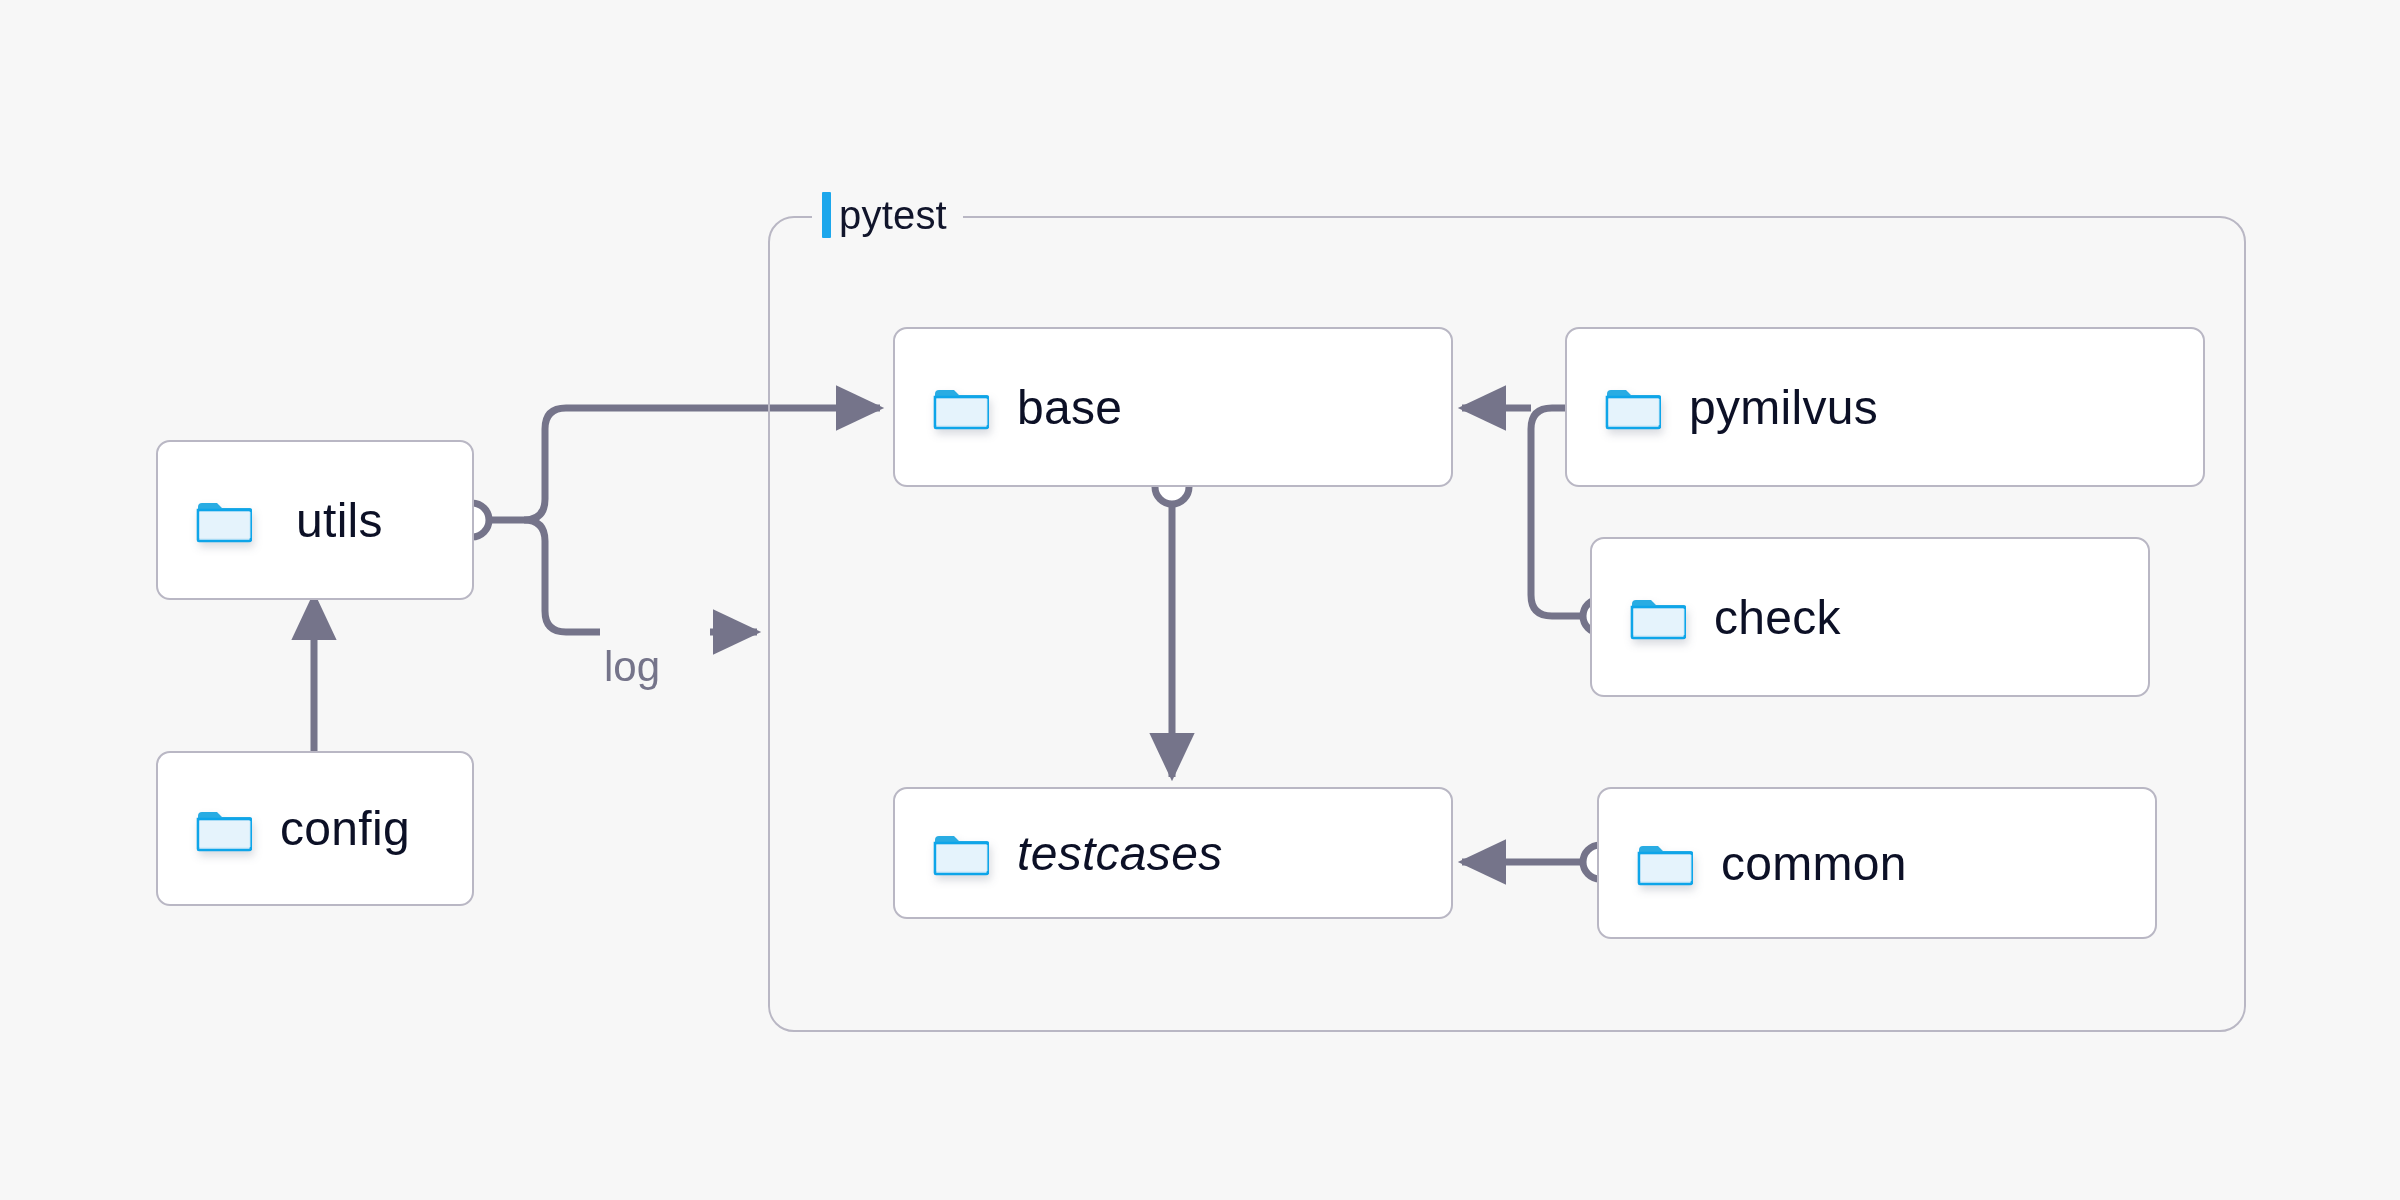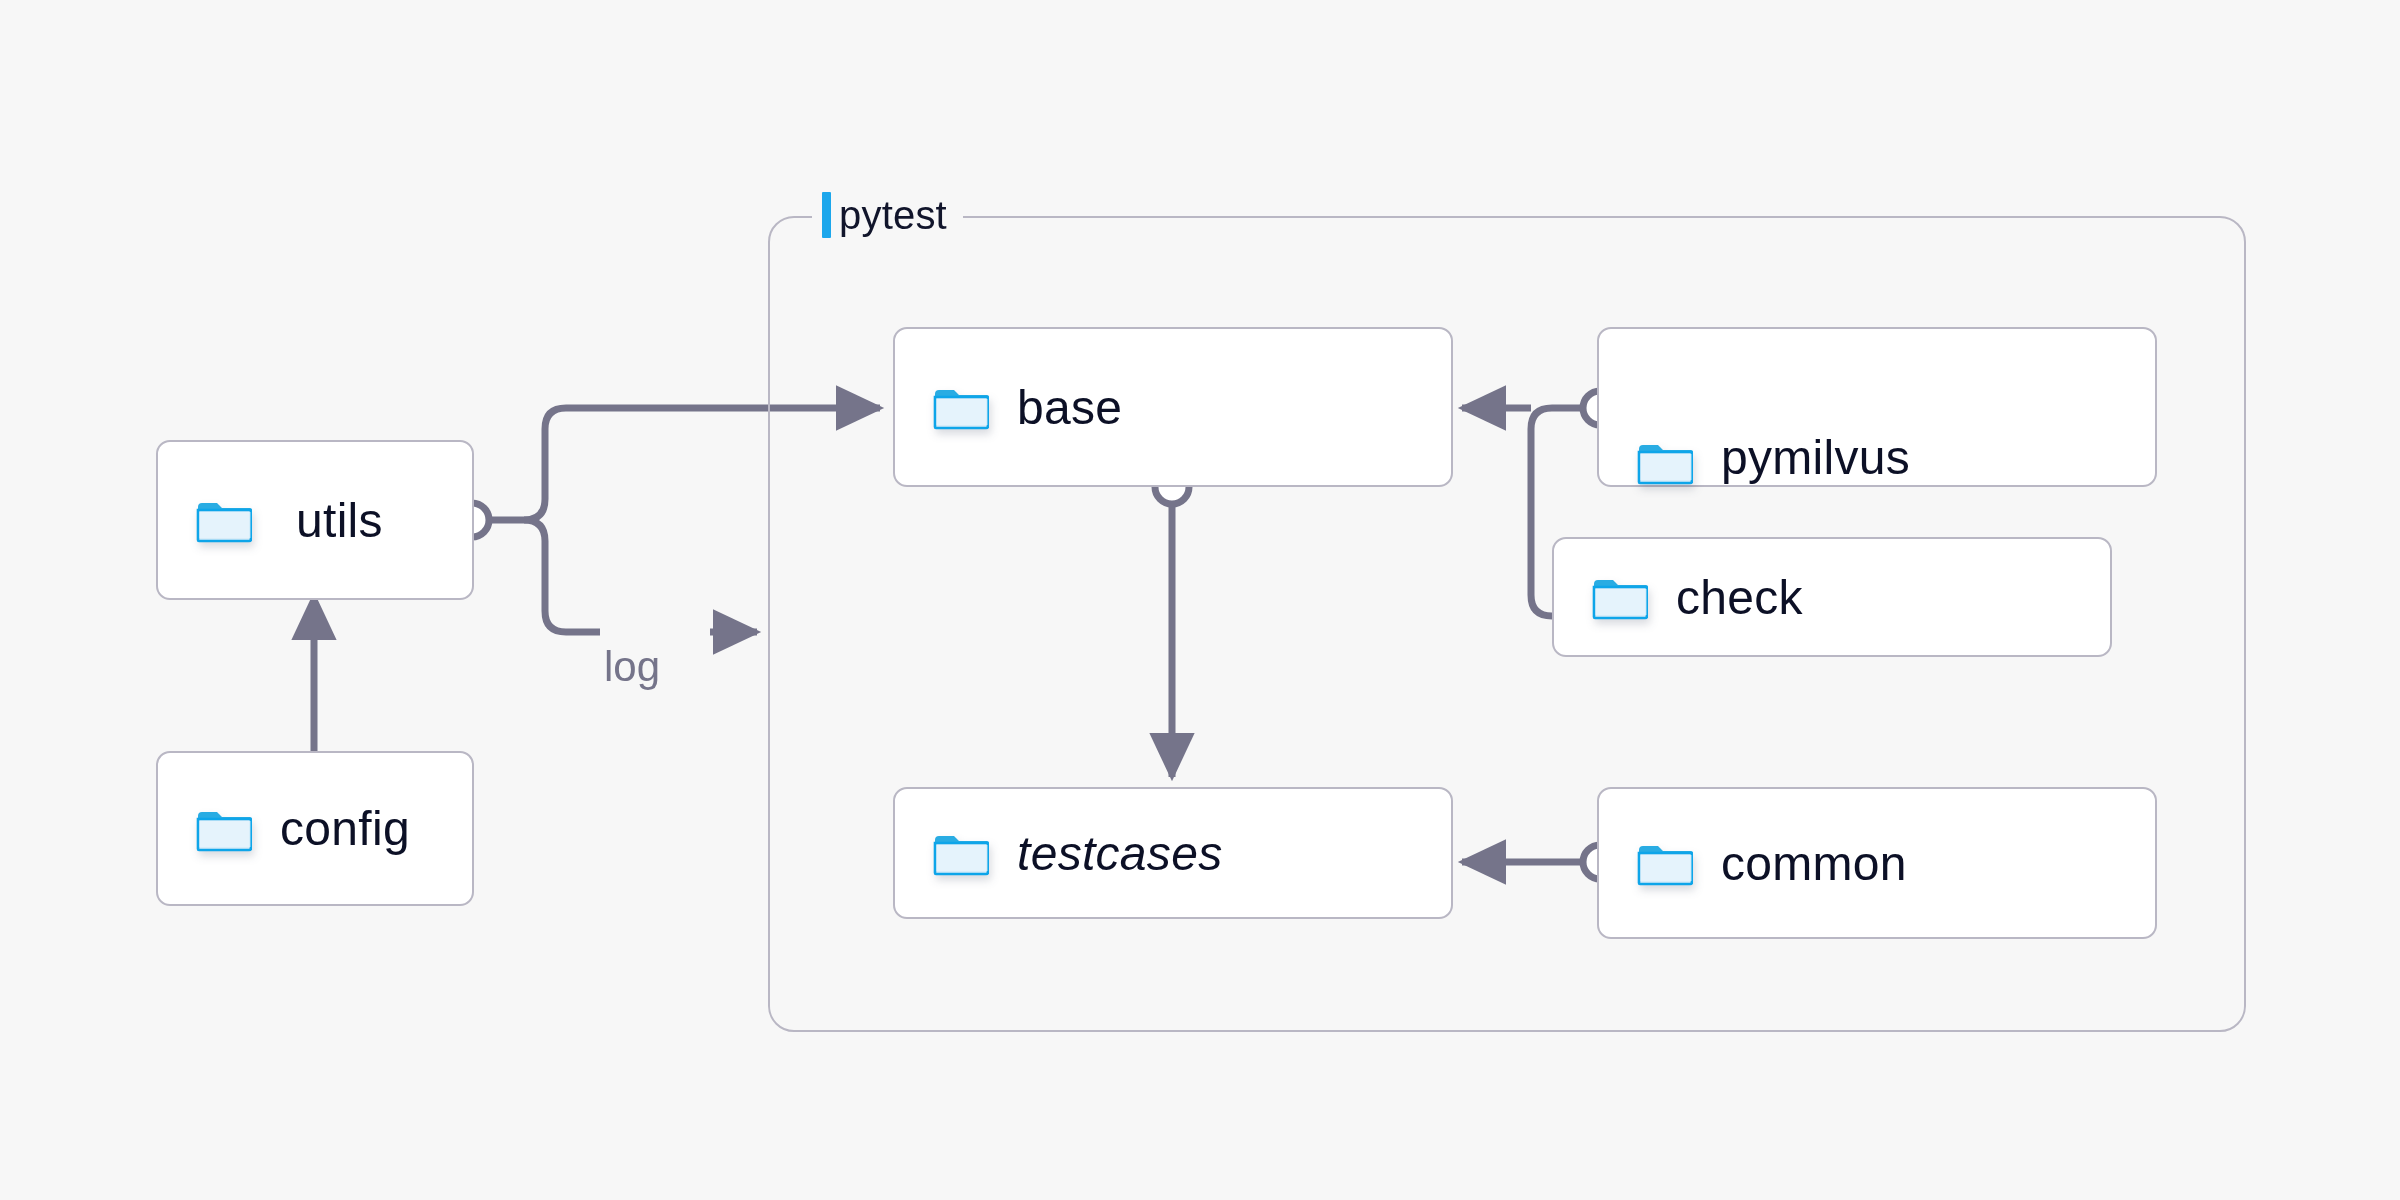--- a/index.html
+++ b/index.html
@@ -185,32 +185,32 @@
     <span class="folder-icon">
       <svg viewBox="0 0 56 46" width="56" height="46">
         <path d="M2 10 a4 4 0 0 1 4-4 h15 l5 5 h28 a2 2 0 0 1 2 2 v5 H2 z" fill="#29ace3"></path>
         <path d="M2 13 h52 a1 1 0 0 1 1 1 v28 a2 2 0 0 1 -2 2 H3 a1 1 0 0 1 -1 -1 z" fill="#d8ecf8" stroke="#0ea5e9" stroke-width="2.6"></path>
         <path d="M3.5 15 h51 v26 h-51 z" fill="#eaf6fd" opacity="0.75"></path>
       </svg>
     </span>
     <span class="node-label">testcases</span>
   </div>
 
-  <div class="node" style="left:1597px; top:327px; width:560px; height:160px;align-items:flex-end;">
+  <div class="node" style="left:1565px; top:327px; width:640px; height:160px;">
     <span class="folder-icon">
       <svg viewBox="0 0 56 46" width="56" height="46">
         <path d="M2 10 a4 4 0 0 1 4-4 h15 l5 5 h28 a2 2 0 0 1 2 2 v5 H2 z" fill="#29ace3"></path>
         <path d="M2 13 h52 a1 1 0 0 1 1 1 v28 a2 2 0 0 1 -2 2 H3 a1 1 0 0 1 -1 -1 z" fill="#d8ecf8" stroke="#0ea5e9" stroke-width="2.6"></path>
         <path d="M3.5 15 h51 v26 h-51 z" fill="#eaf6fd" opacity="0.75"></path>
       </svg>
     </span>
     <span class="node-label">pymilvus</span>
   </div>
 
-  <div class="node" style="left:1552px; top:537px; width:560px; height:120px;">
+  <div class="node" style="left:1590px; top:537px; width:560px; height:160px;">
     <span class="folder-icon">
       <svg viewBox="0 0 56 46" width="56" height="46">
         <path d="M2 10 a4 4 0 0 1 4-4 h15 l5 5 h28 a2 2 0 0 1 2 2 v5 H2 z" fill="#29ace3"></path>
         <path d="M2 13 h52 a1 1 0 0 1 1 1 v28 a2 2 0 0 1 -2 2 H3 a1 1 0 0 1 -1 -1 z" fill="#d8ecf8" stroke="#0ea5e9" stroke-width="2.6"></path>
         <path d="M3.5 15 h51 v26 h-51 z" fill="#eaf6fd" opacity="0.75"></path>
       </svg>
     </span>
     <span class="node-label">check</span>
   </div>
 

